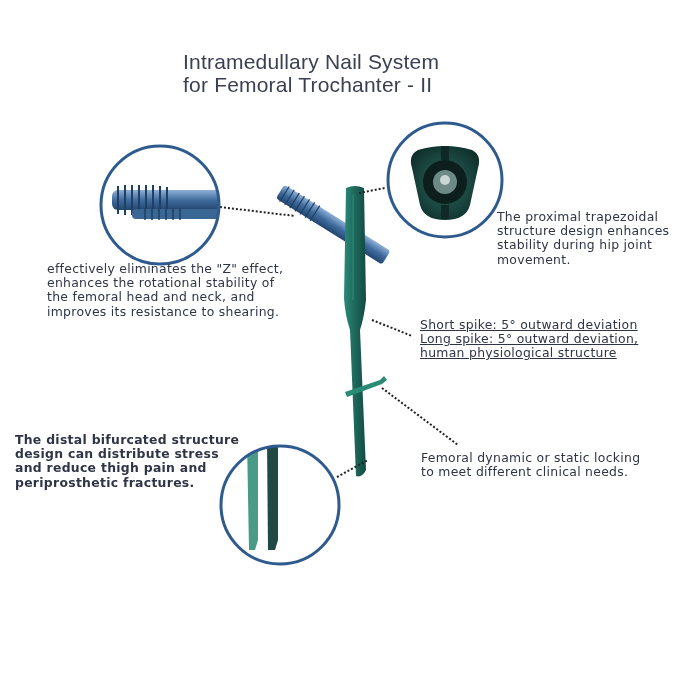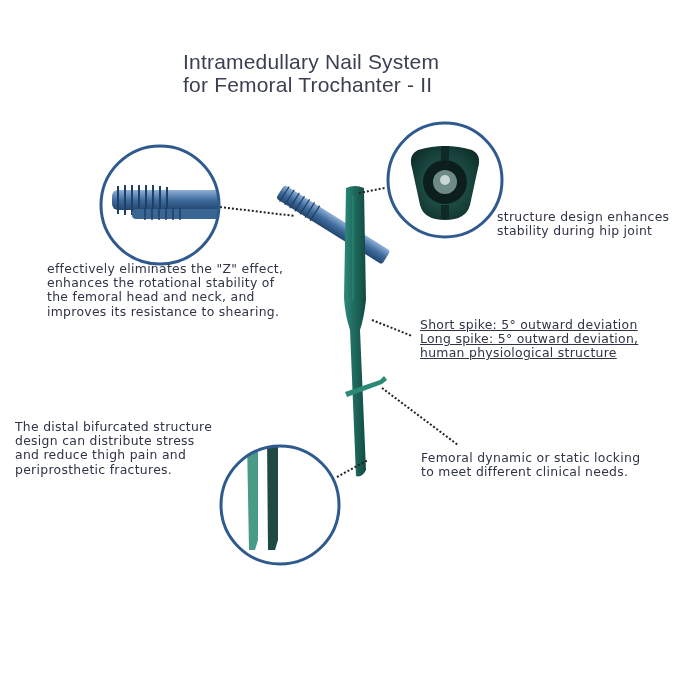--- a/index.html
+++ b/index.html
@@ -123,33 +123,35 @@
 </svg>
 
 <div class="note" style="left:47px; top:262px;">
   <div>effectively eliminates the "Z" effect,</div>
   <div>enhances the rotational stability of</div>
   <div>the femoral head and neck, and</div>
   <div>improves its resistance to shearing.</div>
 </div>
 
 <div class="note" style="left:497px; top:210px;">
+  <div>The proximal trapezoidal</div>
   <div>structure design enhances</div>
   <div>stability during hip joint</div>
+  <div>movement.</div>
 </div>
 
 <div class="note" style="left:420px; top:318px;text-decoration:underline;">
   <div>Short spike: 5° outward deviation</div>
   <div>Long spike: 5° outward deviation,</div>
   <div>human physiological structure</div>
 </div>
 
 <div class="note" style="left:421px; top:451px;">
   <div>Femoral dynamic or static locking</div>
   <div>to meet different clinical needs.</div>
 </div>
 
-<div class="note" style="left:15px; top:420px;">
+<div class="note" style="left:15px; top:433px;font-weight:bold;">
   <div>The distal bifurcated structure</div>
   <div>design can distribute stress</div>
   <div>and reduce thigh pain and</div>
   <div>periprosthetic fractures.</div>
 </div>
 
 </body></html>

